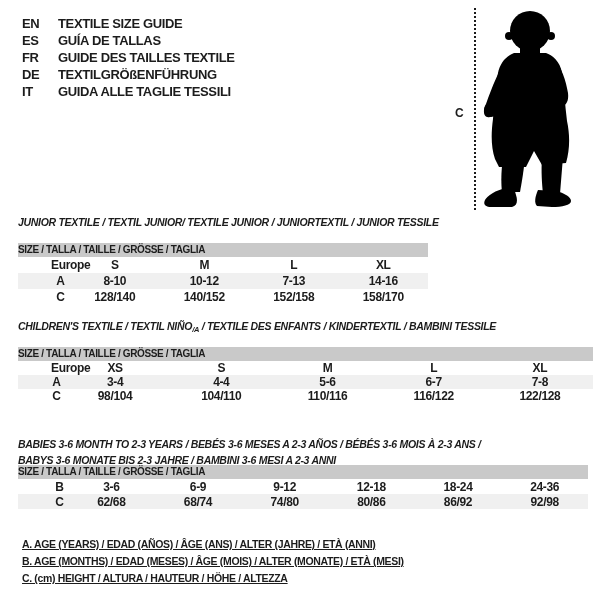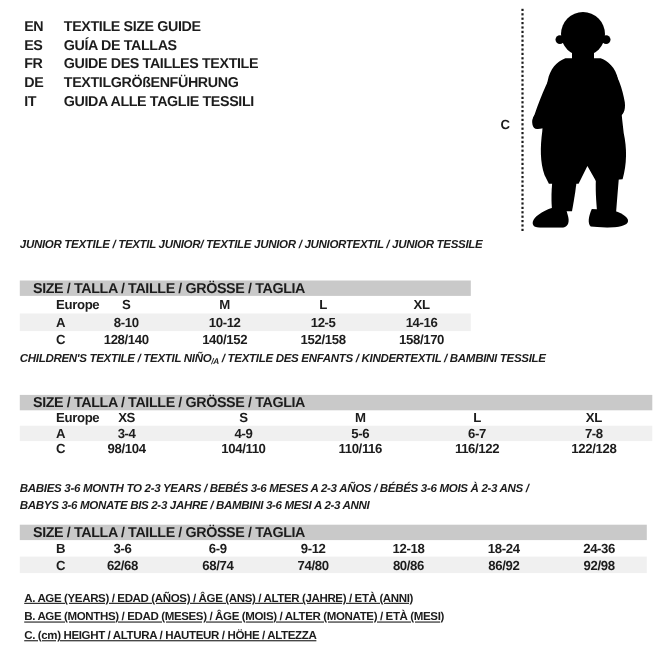--- a/index.html
+++ b/index.html
@@ -31,27 +31,27 @@
   .sec-title sub{font-size:7.5px;vertical-align:-2px;}
   .junior-title{left:18px;top:216px;}
   .children-title{left:18px;top:320px;}
   .babies-title{left:18px;top:436px;line-height:16px;}
 
   
   .stable{left:18px;}
   .junior-table{top:243px;width:410px;}
   .children-table{top:347px;width:575px;}
   .babies-table{top:465px;width:570px;}
-  .size-bar{height:14px;line-height:14px;background:var(--header-bar);font-size:13px;padding-left:12px;margin-top:12px;}
+  .size-bar{height:14px;line-height:14px;background:var(--header-bar);font-size:10px;padding-left:0;}
   .trow{display:grid;align-items:center;font-size:12px;}
   .junior-table .trow{grid-template-columns:52px repeat(4,1fr);height:16px;}
   .children-table .trow{grid-template-columns:44px repeat(5,1fr);height:14px;}
   .babies-table .trow{grid-template-columns:50px repeat(6,1fr);height:15px;}
   .trow.striped{background:var(--row-stripe);}
-  .tlabel{text-align:left;padding-left:33px;}
+  .tlabel{text-align:center;padding-left:33px;}
   .tcell{text-align:center;}
 
   
   .legend{left:22px;top:536px;line-height:17px;font-size:10.5px;text-decoration:underline;}
 </style>
 </head>
 <body>
 
 <div class="abs lang-list">
 
@@ -116,21 +116,21 @@
       <span class="tlabel">Europe</span>
       <span class="tcell">S</span>
       <span class="tcell">M</span>
       <span class="tcell">L</span>
       <span class="tcell">XL</span>
     </div>
     <div class="trow striped">
       <span class="tlabel">A</span>
       <span class="tcell">8-10</span>
       <span class="tcell">10-12</span>
-      <span class="tcell">12-5</span>
+      <span class="tcell">7-13</span>
       <span class="tcell">14-16</span>
     </div>
     <div class="trow">
       <span class="tlabel">C</span>
       <span class="tcell">128/140</span>
       <span class="tcell">140/152</span>
       <span class="tcell">152/158</span>
       <span class="tcell">158/170</span>
     </div>
   </div>
@@ -144,21 +144,21 @@
       <span class="tlabel">Europe</span>
       <span class="tcell">XS</span>
       <span class="tcell">S</span>
       <span class="tcell">M</span>
       <span class="tcell">L</span>
       <span class="tcell">XL</span>
     </div>
     <div class="trow striped">
       <span class="tlabel">A</span>
       <span class="tcell">3-4</span>
-      <span class="tcell">4-9</span>
+      <span class="tcell">4-4</span>
       <span class="tcell">5-6</span>
       <span class="tcell">6-7</span>
       <span class="tcell">7-8</span>
     </div>
     <div class="trow">
       <span class="tlabel">C</span>
       <span class="tcell">98/104</span>
       <span class="tcell">104/110</span>
       <span class="tcell">110/116</span>
       <span class="tcell">116/122</span>

